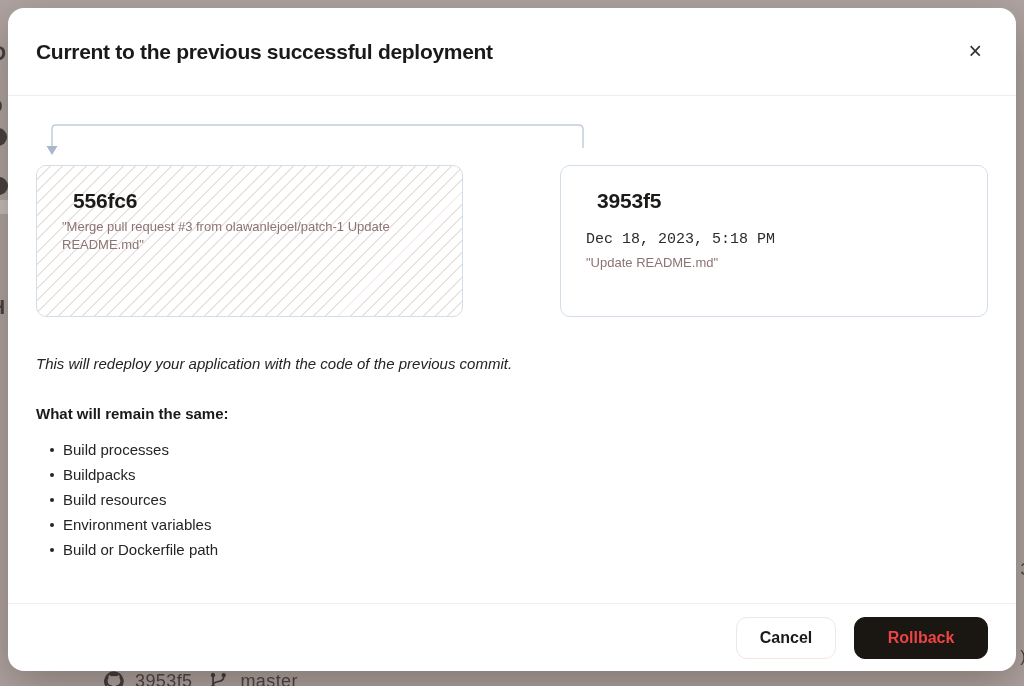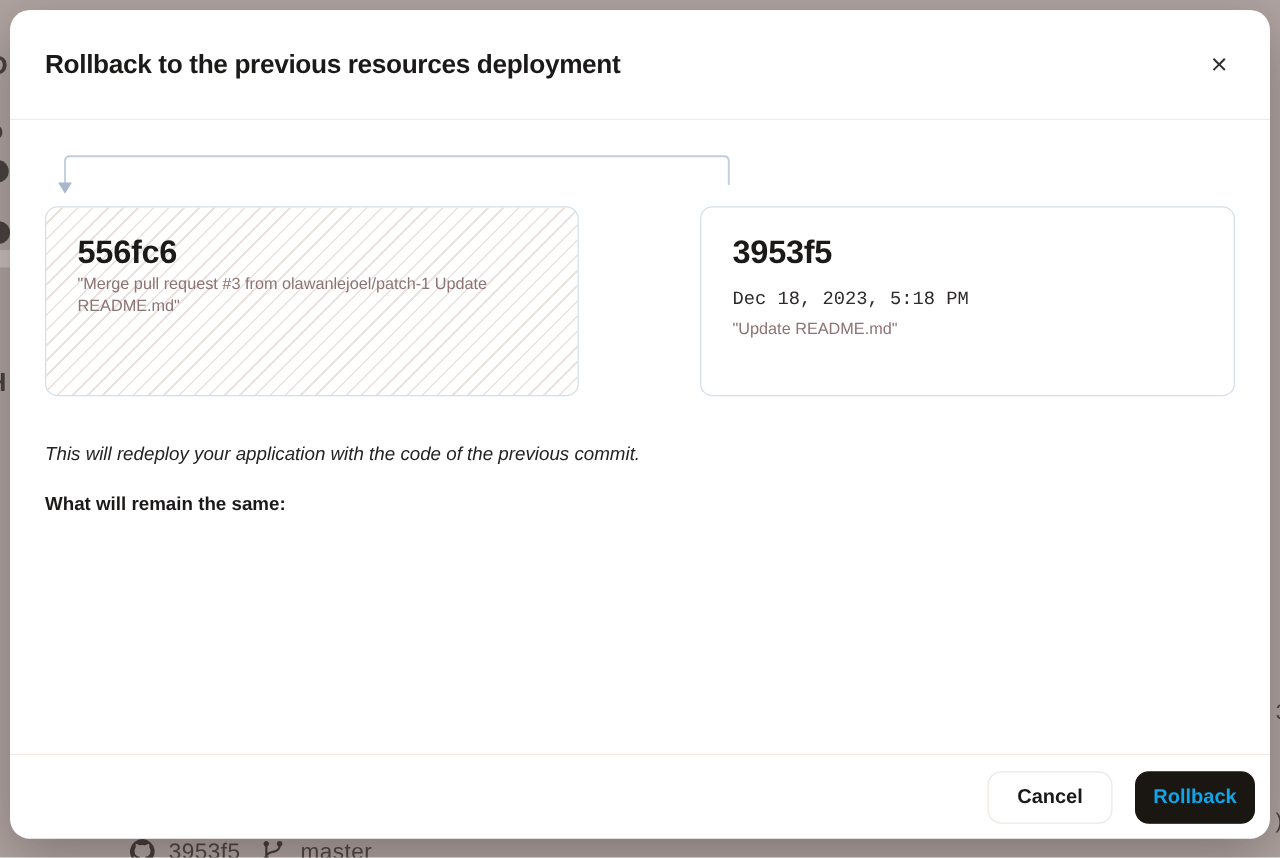--- a/index.html
+++ b/index.html
@@ -55,43 +55,43 @@
   .cards{display:flex;gap:97px;margin-top:69px;}
   .card{
     box-sizing:border-box;height:152px;border:1px solid #d3dee9;border-radius:10px;
     padding:23px 25px;background:#fff;
   }
   .card-current{
     width:427px;
     background:repeating-linear-gradient(135deg,#eae3e0 0px,#eae3e0 1.4px,rgba(0,0,0,0) 1.4px,rgba(0,0,0,0) 8.6px),#fff;
   }
   .card-previous{width:428px;}
-  .card-hash{font-size:26px;font-weight:700;letter-spacing:-.2px;color:#1c1a19;line-height:24px;}
+  .card-hash{font-size:21px;font-weight:700;letter-spacing:-.2px;color:#1c1a19;line-height:24px;margin-left:11px;}
   .card-label{margin-top:14px;font-size:15px;color:#2e2b2a;line-height:19px;}
   .card-previous .card-label{margin-top:17px;font-family:Liberation Mono, monospace;}
   .card-msg{margin-top:5px;font-size:13px;line-height:18px;color:#8d7373;max-width:380px;}
 
   .body-desc{margin-top:37px;font-size:15px;color:#262423;line-height:20px;font-style:italic;}
-  .remain-heading{margin-top:20px;font-size:15px;font-weight:700;color:#1c1a19;line-height:20px;}
+  .remain-heading{margin-top:30px;font-size:15px;font-weight:700;color:#1c1a19;line-height:20px;}
   .remain-list{margin:13px 0 0;padding:0 0 0 27px;list-style:none;}
   .remain-list li{position:relative;font-size:15px;color:#262423;line-height:25px;}
   .remain-list li::before{
     content:"";position:absolute;left:-13px;top:10.5px;width:4px;height:4px;border-radius:50%;background:#262423;
   }
 
   .modal-footer{
     flex:none;height:67px;border-top:1px solid #f3ece8;
-    display:flex;align-items:center;justify-content:flex-end;gap:18px;padding:0 12px;
+    display:flex;align-items:center;justify-content:flex-end;gap:18px;padding:0 28px;
   }
   .btn{
     height:42px;border-radius:11px;font-size:16px;font-weight:600;font-family:inherit;
     cursor:pointer;display:inline-flex;align-items:center;justify-content:center;
   }
   .btn-cancel{width:100px;background:#fff;border:1px solid #efe7e1;color:#1c1a19;}
-  .btn-rollback{width:96px;background:#1a1612;border:1px solid #1a1612;color:#0ea5e9;}
+  .btn-rollback{width:134px;background:#1a1612;border:1px solid #1a1612;color:#ef4444;}
 </style>
 </head>
 <body>
 
 <div class="bg-strip-left">
   <span class="bg-frag frag-d1">D</span>
   <span class="bg-frag frag-d2">D</span>
   <span class="bg-frag frag-circle1"></span>
   <span class="bg-frag frag-circle2"></span>
   <span class="bg-frag frag-band"></span>
@@ -115,21 +115,21 @@
         <path d="M5 3.25a1.75 1.75 0 1 1-2.5-1.58 1.75 1.75 0 0 1 2.5 1.58zm0 9.5a1.75 1.75 0 1 1-1.75-1.75A1.75 1.75 0 0 1 5 12.75zm8.5-9.5a1.75 1.75 0 1 1-1.75-1.75 1.75 1.75 0 0 1 1.75 1.75z"></path>
         <path d="M3.25 4.5v7M11.75 4.5c0 2.5-2 3.5-4.25 3.9-2 .36-4.25 1.1-4.25 3.1" fill="none" stroke="#3f3937" stroke-width="1.4"></path>
       </svg>
   </span>
   <span>master</span>
 </div>
 
 <div class="modal">
 
   <div class="modal-header">
-    <div class="modal-title">Rollback to the previous resources deployment</div>
+    <div class="modal-title">Current to the previous successful deployment</div>
     <button class="close-btn">×</button>
   </div>
 
   <div class="modal-body">
 
     <svg class="connector" viewBox="0 0 1008 70">
       <path d="M44 52 L44 33 Q44 29 48 29 L571 29 Q575 29 575 33 L575 52" fill="none" stroke="#c2cddc" stroke-width="1.5"></path>
       <path d="M38.5 50 L49.5 50 L44 59 Z" fill="#a7b8cd"></path>
     </svg>
 
@@ -145,20 +145,27 @@
         <div class="card-label">Dec 18, 2023, 5:18 PM</div>
         <div class="card-msg">"Update README.md"</div>
       </div>
 
     </div>
 
     <div class="body-desc">This will redeploy your application with the code of the previous commit.</div>
 
     <div class="remain-heading">What will remain the same:</div>
 
+    <ul class="remain-list">
+      <li>Build processes</li>
+      <li>Buildpacks</li>
+      <li>Build resources</li>
+      <li>Environment variables</li>
+      <li>Build or Dockerfile path</li>
+    </ul>
 
   </div>
 
   <div class="modal-footer">
     <button class="btn btn-cancel">Cancel</button>
     <button class="btn btn-rollback">Rollback</button>
   </div>
 
 </div>
 

